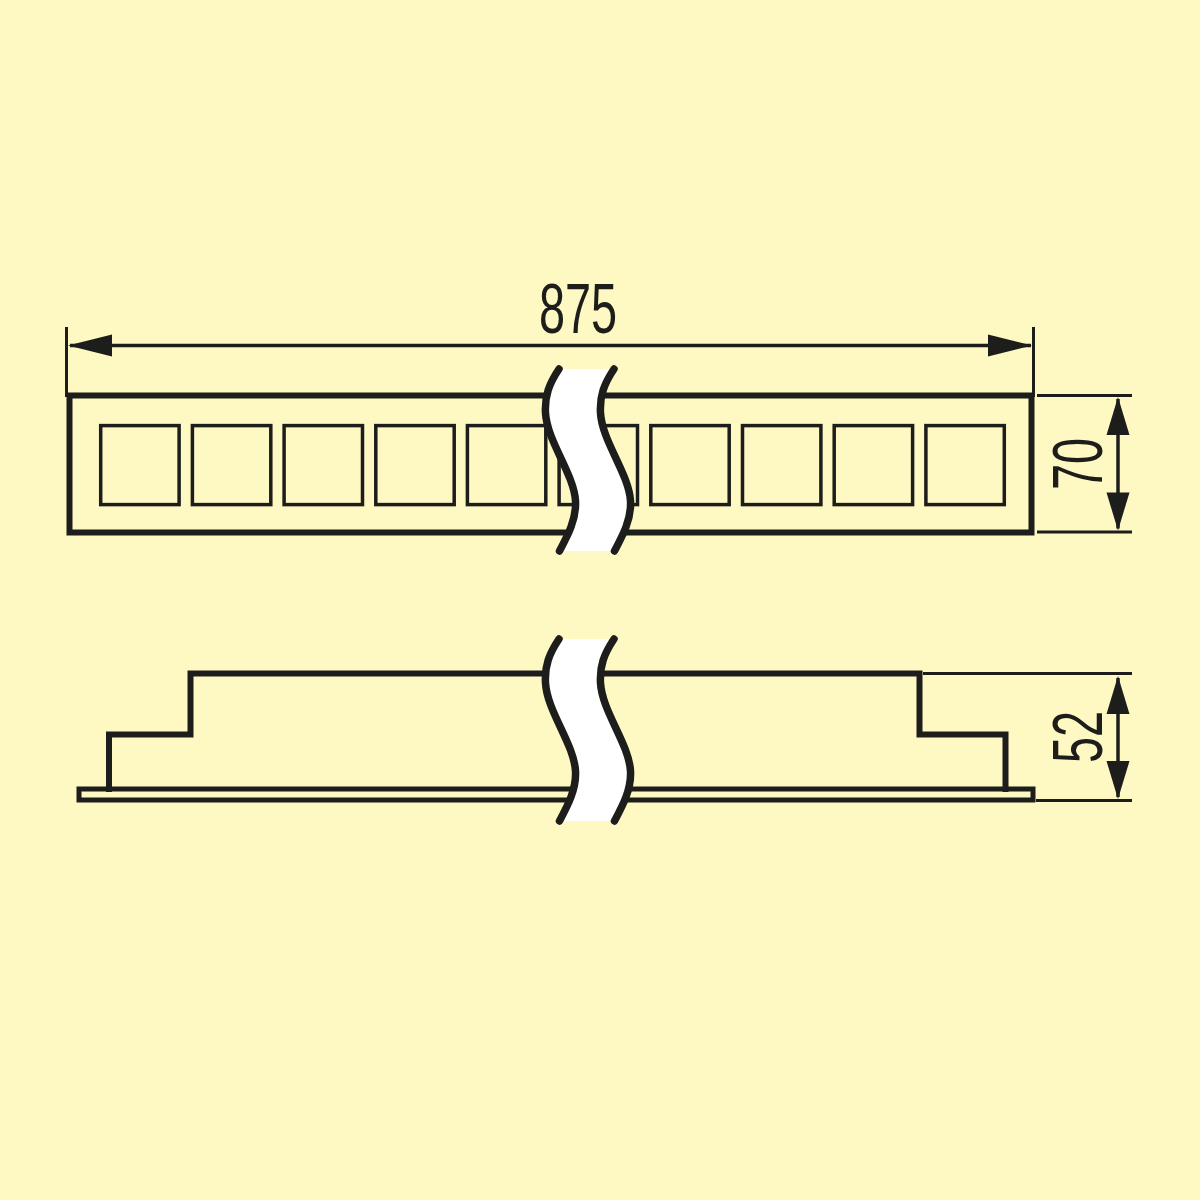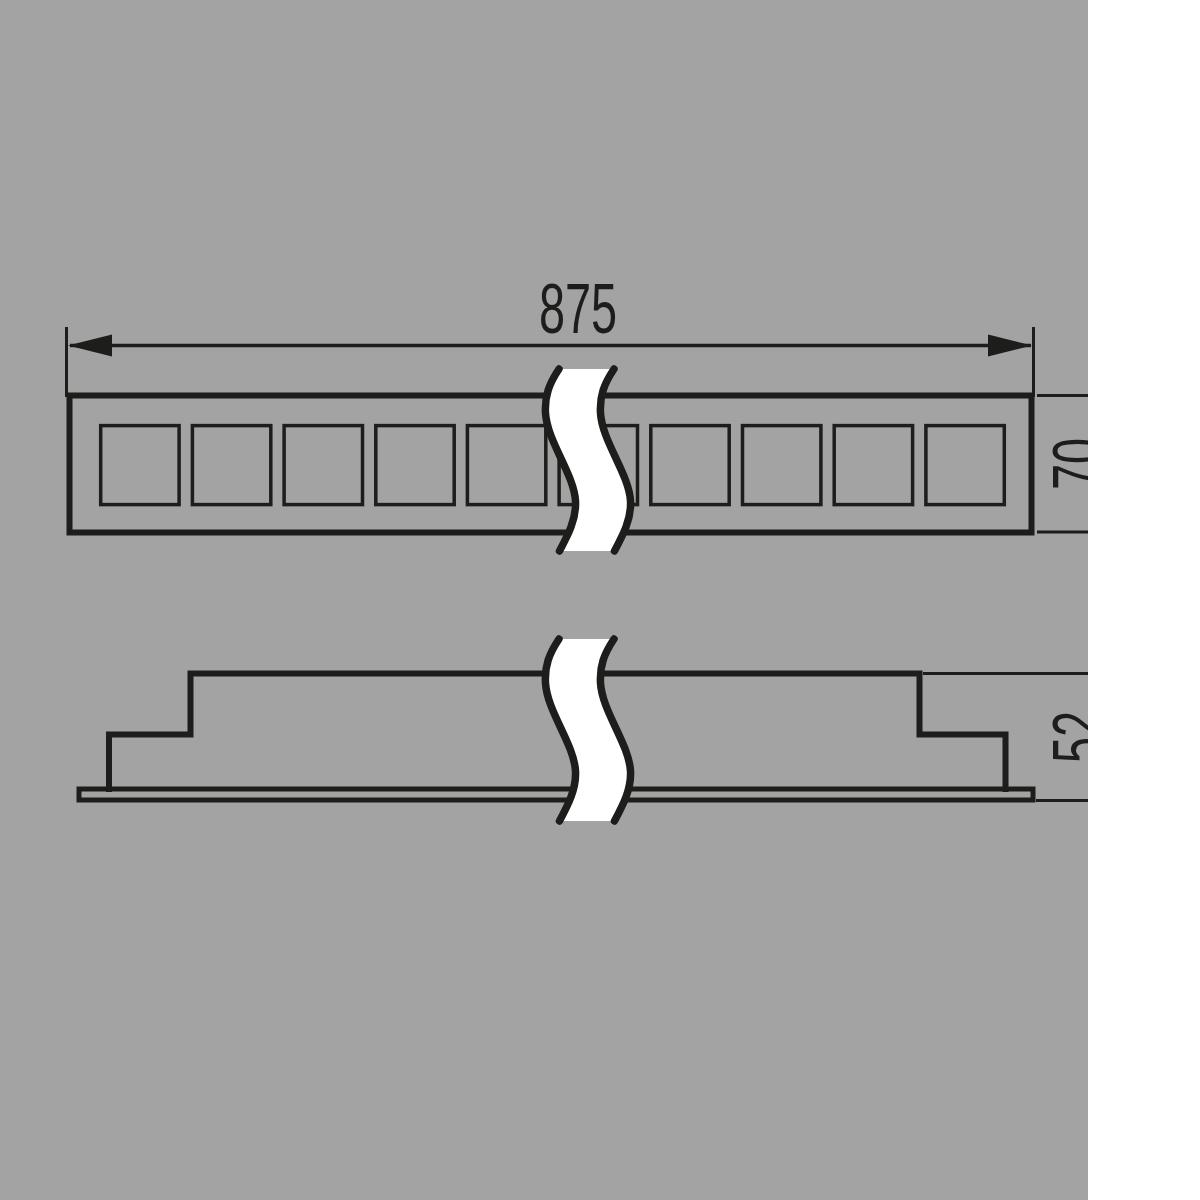--- a/index.html
+++ b/index.html
@@ -2,23 +2,23 @@
 <html><head>
 <meta charset="utf-8">
 <style>
   html, body {
     margin: 0;
     padding: 0;
     background: #ffffff;
   }
   .canvas {
     position: relative;
-    width: 1088px;
+    width: 1200px;
     height: 1200px;
-    background: #a3a3a3;
+    background: #fef9c3;
     overflow: hidden;
   }
   svg {
     display: block;
   }
   .dim-text {
     font-family: "Liberation Sans", sans-serif;
     font-size: 71px;
     font-weight: 400;
     fill: #1d1d1b;

